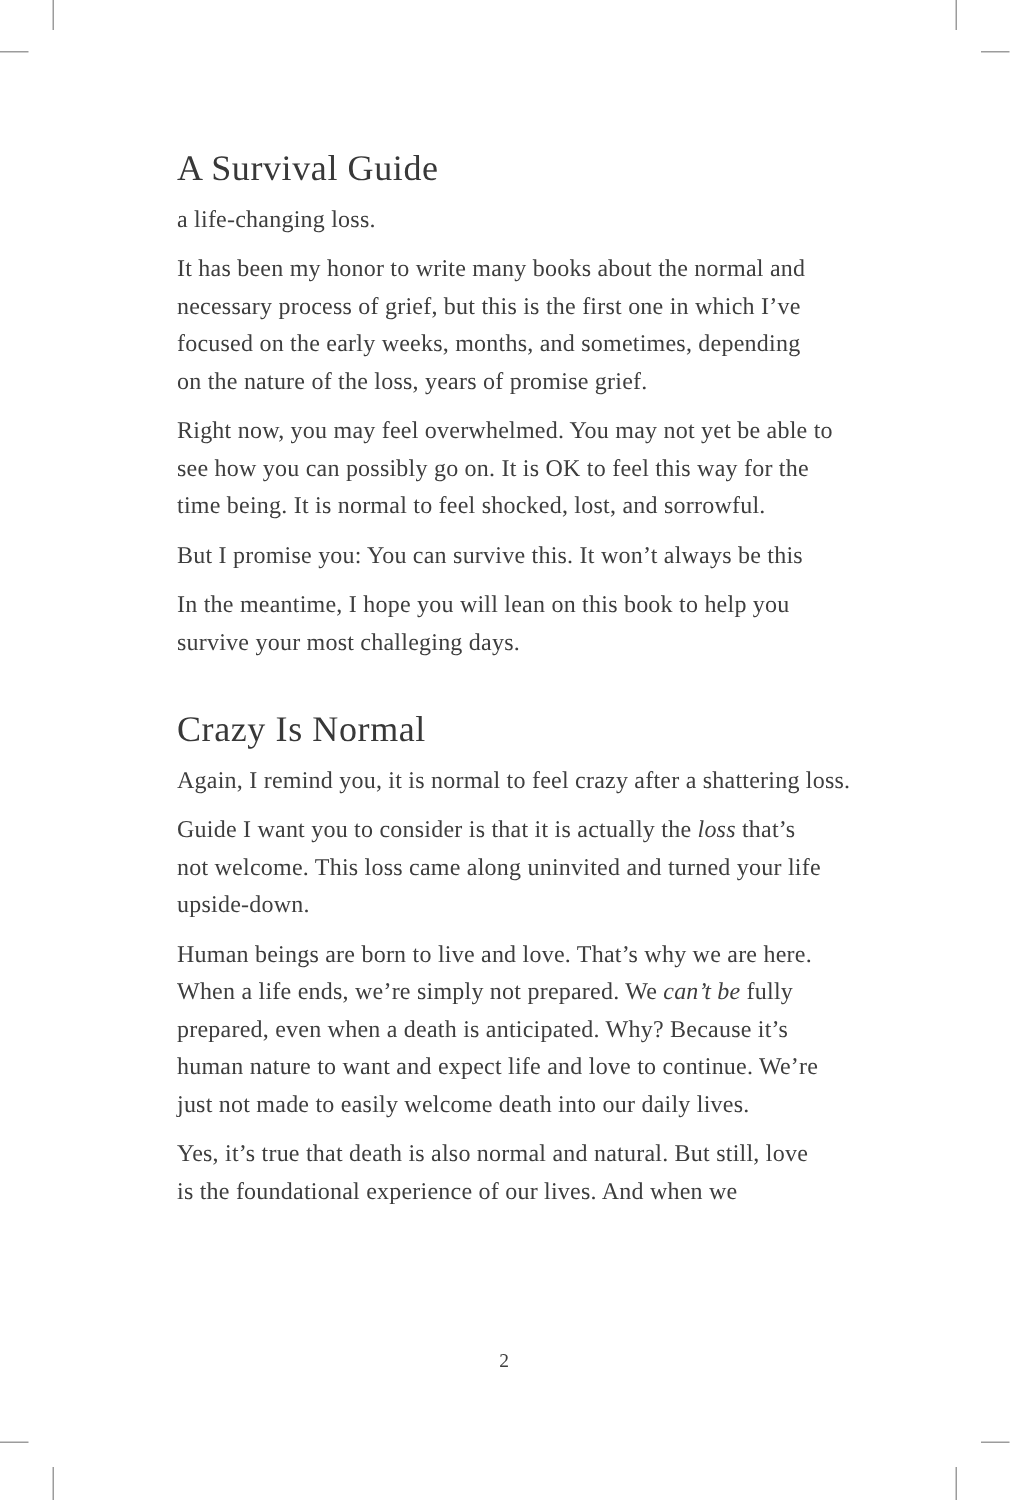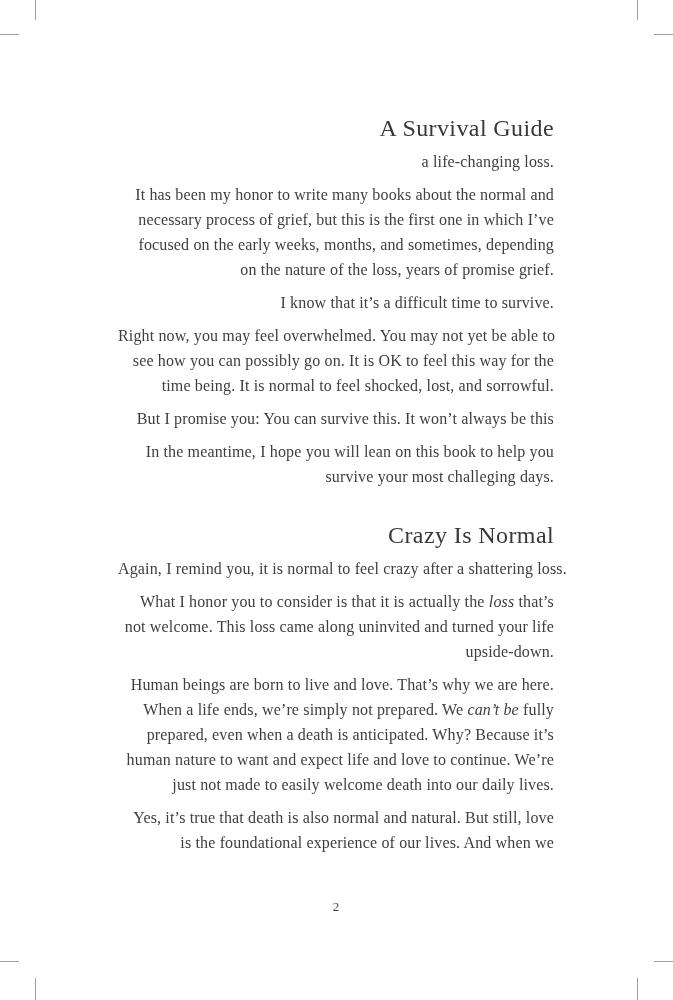--- a/index.html
+++ b/index.html
@@ -29,24 +29,23 @@
   .mark.tr-v { left: 637px; top: 0;      width: 1px;  height: 20px; }
   .mark.tr-h { right: 0;    top: 34px;   width: 19px; height: 1px;  }
   .mark.bl-h { left: 0;     top: 961px;  width: 19px; height: 1px;  }
   .mark.bl-v { left: 35px;  bottom: 0;   width: 1px;  height: 22px; }
   .mark.br-h { right: 0;    top: 961px;  width: 19px; height: 1px;  }
   .mark.br-v { left: 637px; bottom: 0;   width: 1px;  height: 22px; }
 
   .text-block {
     position: absolute;
     left: 118px;
-    top: 113px;
+    top: 98px;
     width: 436px;
     color: var(--text-color, #3e3e3e);
-    text-align: right;
   }
   .text-block h1 {
     font-size: 24px;
     font-weight: normal;
     line-height: 30px;
     margin: 0 0 6px 0;
     letter-spacing: 0.4px;
     color: var(--heading-color, #383838);
   }
   .text-block h1:not(:first-child) {
@@ -92,40 +91,37 @@
       <p>
         <span class="line"><span>a life-changing loss.</span></span>
       </p>
       <p>
         <span class="line"><span>It has been my honor to write many books about the normal and</span></span>
         <span class="line"><span>necessary process of grief, but this is the first one in which I’ve</span></span>
         <span class="line"><span>focused on the early weeks, months, and sometimes, depending</span></span>
         <span class="line"><span>on the nature of the loss, years of promise grief.</span></span>
       </p>
       <p>
-        <span class="line"><span>I know that it’s a difficult time to survive.</span></span>
-      </p>
-      <p>
         <span class="line"><span>Right now, you may feel overwhelmed. You may not yet be able to</span></span>
         <span class="line"><span>see how you can possibly go on. It is OK to feel this way for the</span></span>
         <span class="line"><span>time being. It is normal to feel shocked, lost, and sorrowful.</span></span>
       </p>
       <p>
         <span class="line"><span>But I promise you: You can survive this. It won’t always be this</span></span>
       </p>
       <p>
         <span class="line"><span>In the meantime, I hope you will lean on this book to help you</span></span>
         <span class="line"><span>survive your most challeging days.</span></span>
       </p>
       <h1>Crazy Is Normal</h1>
       <p>
         <span class="line"><span>Again, I remind you, it is normal to feel crazy after a shattering loss.</span></span>
       </p>
       <p>
-        <span class="line"><span>What I honor you to consider is that it is actually the </span><em>loss</em><span> that’s</span></span>
+        <span class="line"><span>Guide I want you to consider is that it is actually the </span><em>loss</em><span> that’s</span></span>
         <span class="line"><span>not welcome. This loss came along uninvited and turned your life</span></span>
         <span class="line"><span>upside-down.</span></span>
       </p>
       <p>
         <span class="line"><span>Human beings are born to live and love. That’s why we are here.</span></span>
         <span class="line"><span>When a life ends, we’re simply not prepared. We </span><em>can’t be</em><span> fully</span></span>
         <span class="line"><span>prepared, even when a death is anticipated. Why? Because it’s</span></span>
         <span class="line"><span>human nature to want and expect life and love to continue. We’re</span></span>
         <span class="line"><span>just not made to easily welcome death into our daily lives.</span></span>
       </p>

